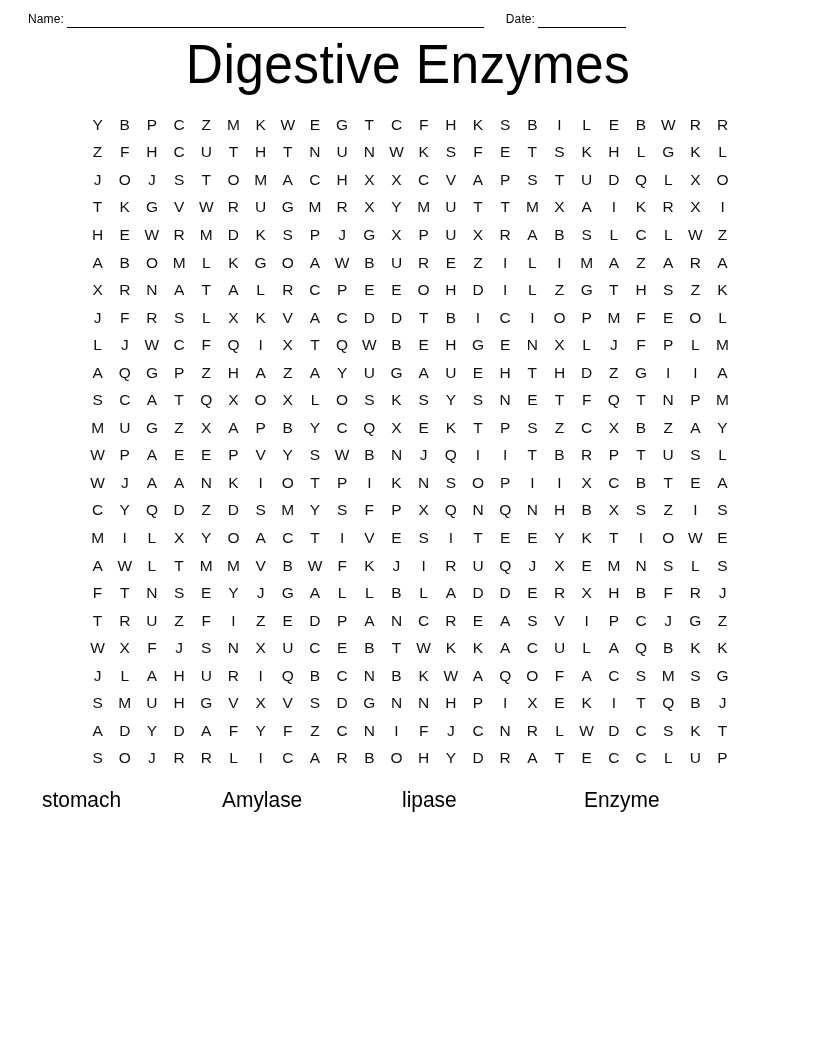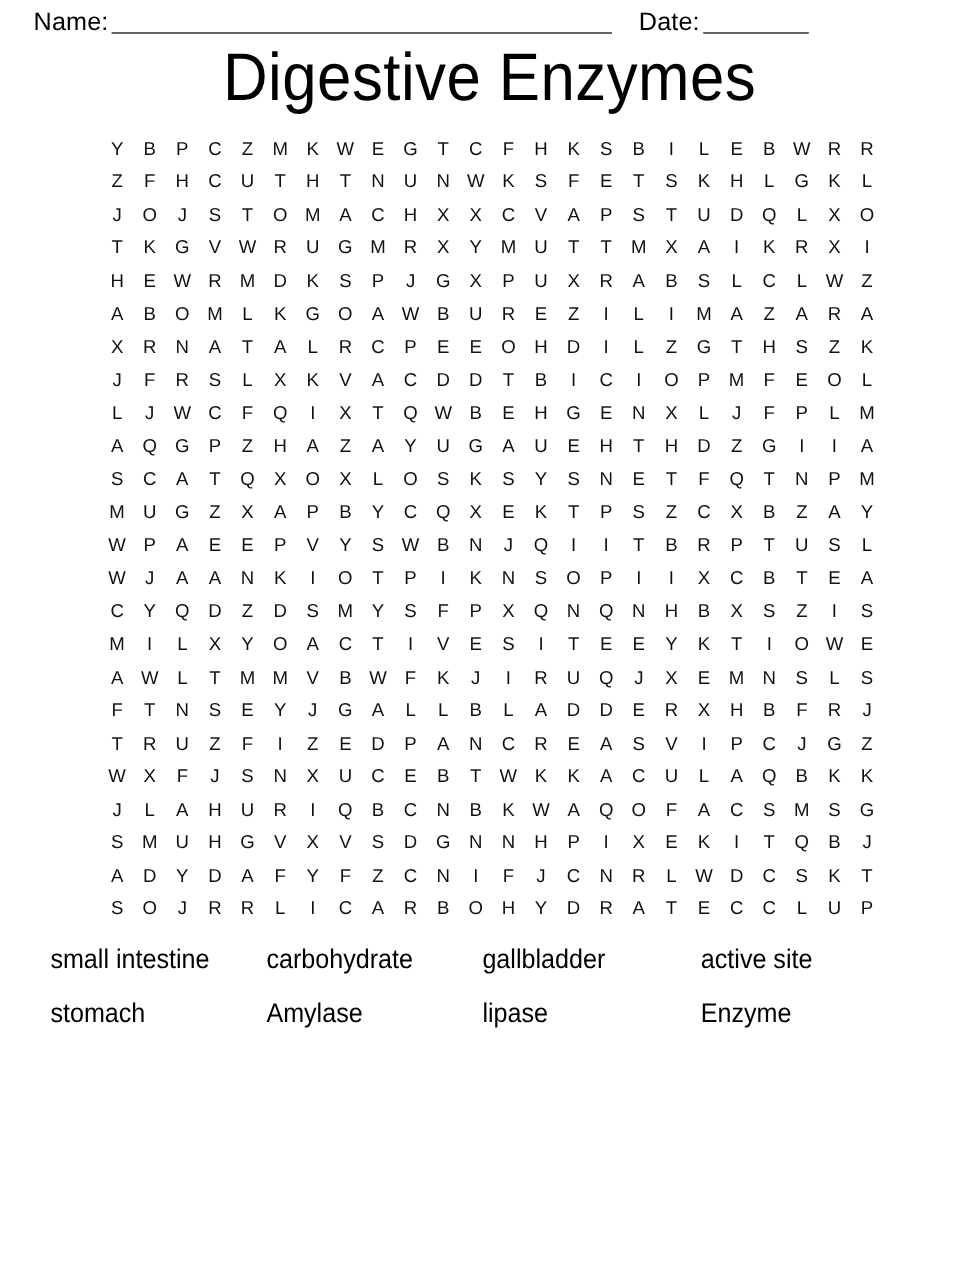--- a/index.html
+++ b/index.html
@@ -29,21 +29,21 @@
     padding: 0 26px 0 28px;
     box-sizing: border-box;
     font-size: 15.5px;
   }
   .field-group {
     display: flex;
     align-items: flex-end;
     white-space: nowrap;
   }
   .field-label {
-    font-size: 21px;
+    font-size: 12px;
     line-height: 18px;
     letter-spacing: 0.1px;
   }
   .field-rule {
     border-bottom: 1.2px solid #000;
     height: 15px;
     margin-left: 3px;
   }
   .name-rule { width: 417px; }
   .date-rule { width: 88px; }
@@ -751,24 +751,18 @@
       <span class="grid-cell">C</span>
       <span class="grid-cell">C</span>
       <span class="grid-cell">L</span>
       <span class="grid-cell">U</span>
       <span class="grid-cell">P</span>
     </div>
   </div>
 
 <div class="word-list" id="word-list">
     <div class="word-row">
-      <span class="word-cell word-col-0">small intestine</span>
-      <span class="word-cell word-col-1">carbohydrate</span>
-      <span class="word-cell word-col-2">gallbladder</span>
-      <span class="word-cell word-col-3">active site</span>
-    </div>
-    <div class="word-row">
       <span class="word-cell word-col-0">stomach</span>
       <span class="word-cell word-col-1">Amylase</span>
       <span class="word-cell word-col-2">lipase</span>
       <span class="word-cell word-col-3">Enzyme</span>
     </div>
   </div>
 
 </body></html>

